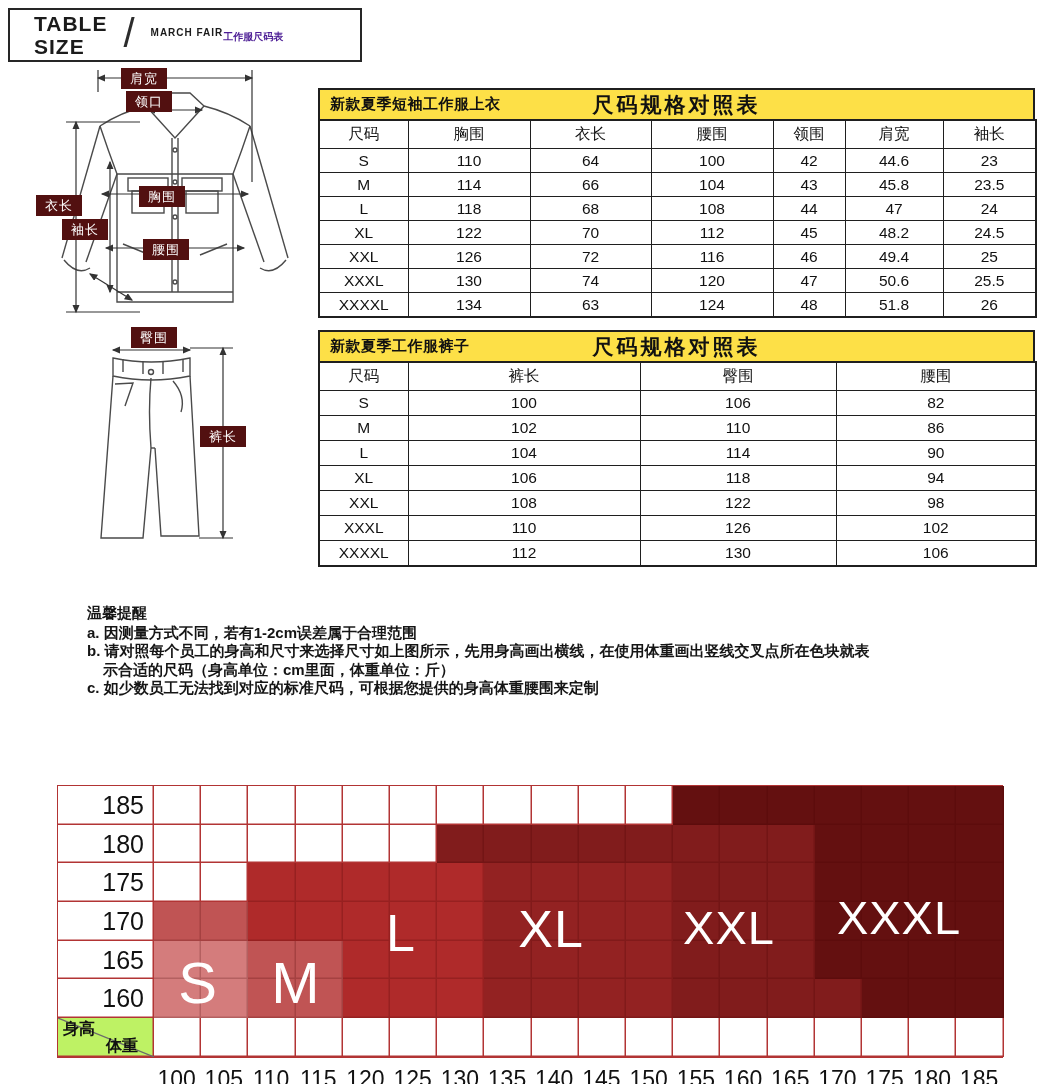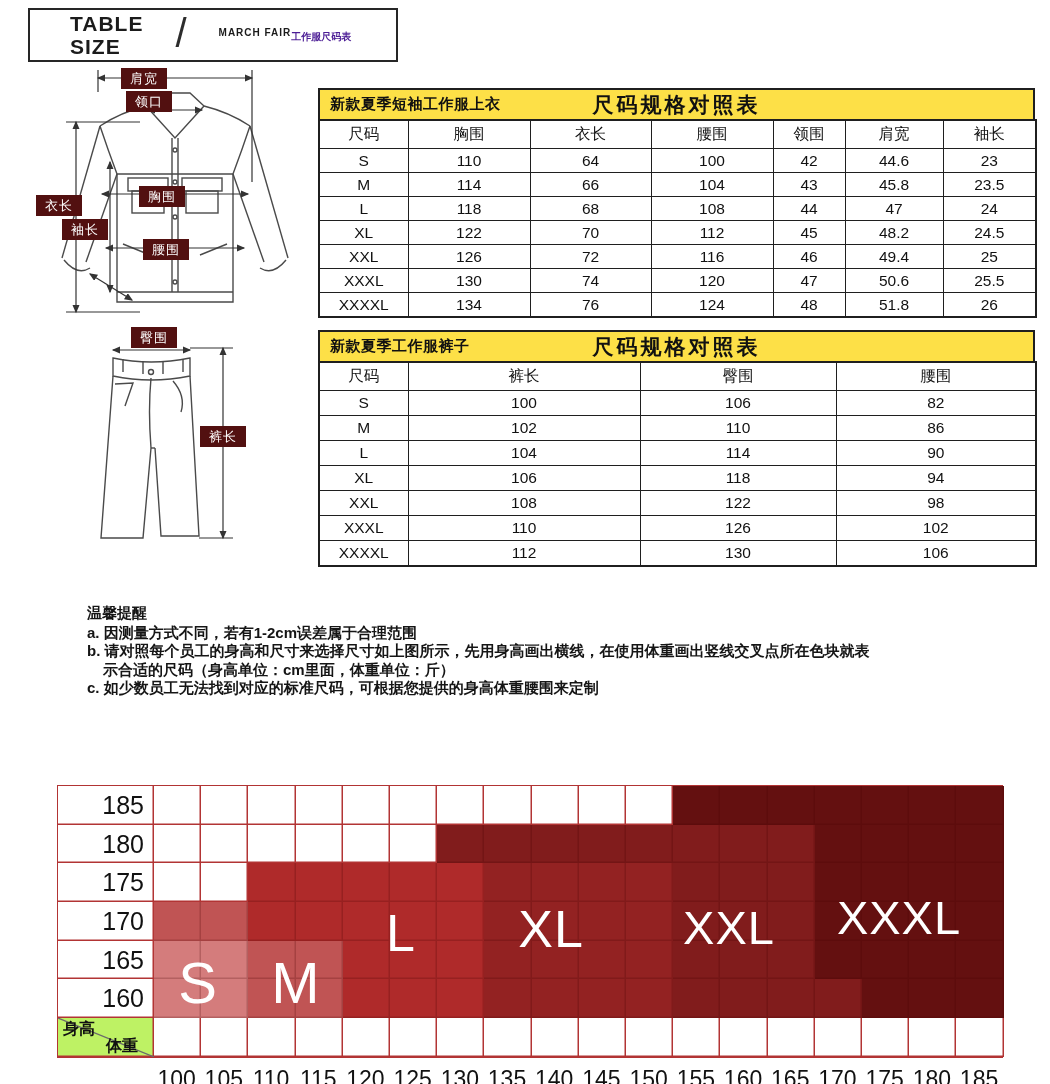--- a/index.html
+++ b/index.html
@@ -1,21 +1,21 @@
 <!DOCTYPE html>
 <html><head>
 <meta charset="utf-8">
 <style>
   html,body{margin:0;padding:0;background:#fff;}
   .canvas{position:relative;width:1050px;height:1084px;background:#fff;overflow:hidden;
           font-family:"Liberation Sans","DejaVu Sans",sans-serif;color:#111;}
 
   
   #header-box{position:absolute;left:8px;top:8px;width:326px;height:50px;border:2px solid #262626;
-              display:flex;align-items:center;padding-left:40px;gap:32px;background:#fff;box-sizing:content-box;margin-left:20px;}
+              display:flex;align-items:center;padding-left:24px;gap:16px;background:#fff;box-sizing:content-box;}
   .tbl-size{font-weight:700;font-size:21px;line-height:23px;letter-spacing:1px;color:#1b1b1b;}
   .slash{font-size:40px;font-weight:200;color:#2c2c2c;transform:translateY(-2px);}
   .brand-block{display:flex;}
   .march{font-size:10px;font-weight:700;letter-spacing:1px;color:#1b1b1b;}
   .subtt{font-size:10px;font-weight:600;margin-top:3px;color:#4c1d95;}
 
   
   .diagram{position:absolute;}
   #jacket{left:20px;top:62px;width:300px;height:262px;}
   #pants{left:85px;top:320px;width:230px;height:245px;}
@@ -242,21 +242,21 @@
             <td>130</td>
             <td>74</td>
             <td>120</td>
             <td>47</td>
             <td>50.6</td>
             <td>25.5</td>
           </tr>
           <tr>
             <td>XXXXL</td>
             <td>134</td>
-            <td>76</td>
+            <td>63</td>
             <td>124</td>
             <td>48</td>
             <td>51.8</td>
             <td>26</td>
           </tr>
         </tbody>
     </table>
   </div>
 
   <div id="table2" class="spec">

